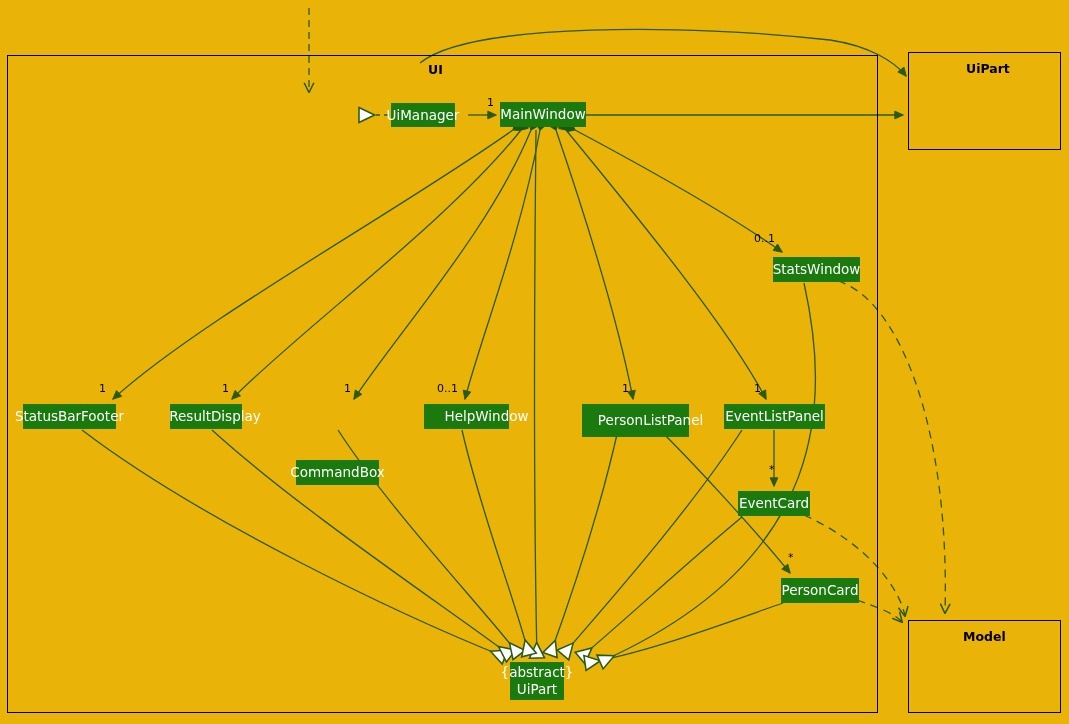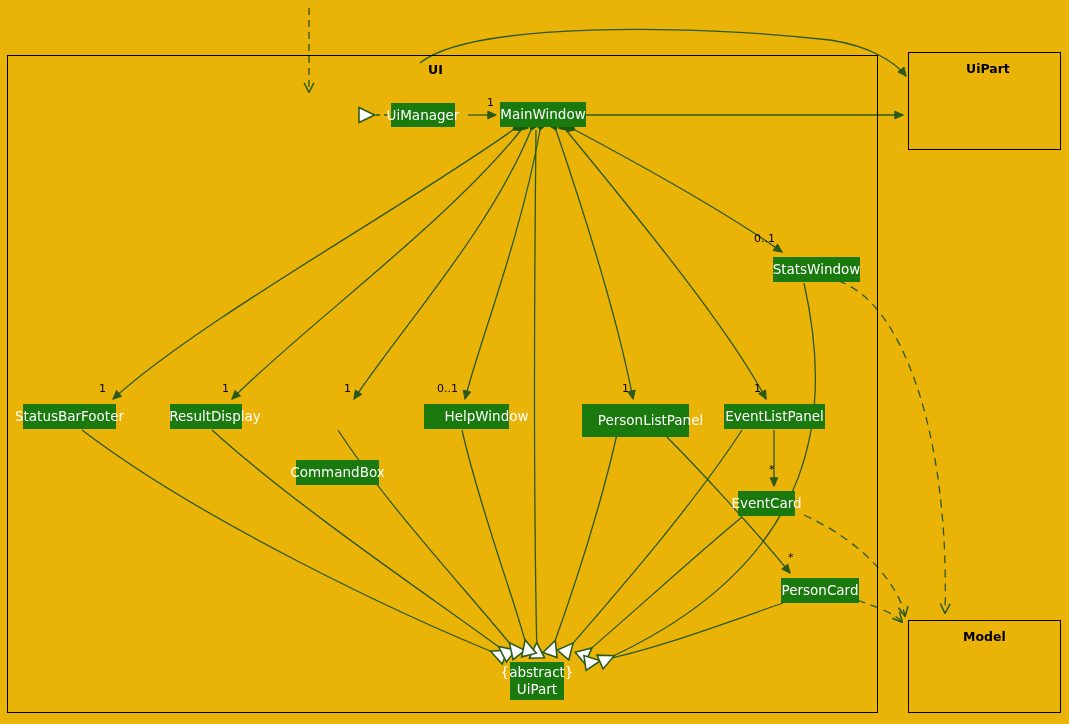--- a/index.html
+++ b/index.html
@@ -188,21 +188,21 @@
   </div>
 
   <div class="node" style="left:582px; top:404px; width:107px; height:33px;padding-left:36px;">
     <span>PersonListPanel</span>
   </div>
 
   <div class="node" style="left:724px; top:404px; width:101px; height:25px;">
     <span>EventListPanel</span>
   </div>
 
-  <div class="node" style="left:738px; top:491px; width:57px; height:25px;">
+  <div class="node" style="left:738px; top:491px; width:72px; height:25px;">
     <span>EventCard</span>
   </div>
 
   <div class="node" style="left:781px; top:578px; width:78px; height:25px;">
     <span>PersonCard</span>
   </div>
 
   <div class="node" style="left:510px; top:662px; width:54px; height:38px;">
     <span class="stereotype">{abstract}</span>
     <span>UiPart</span>

